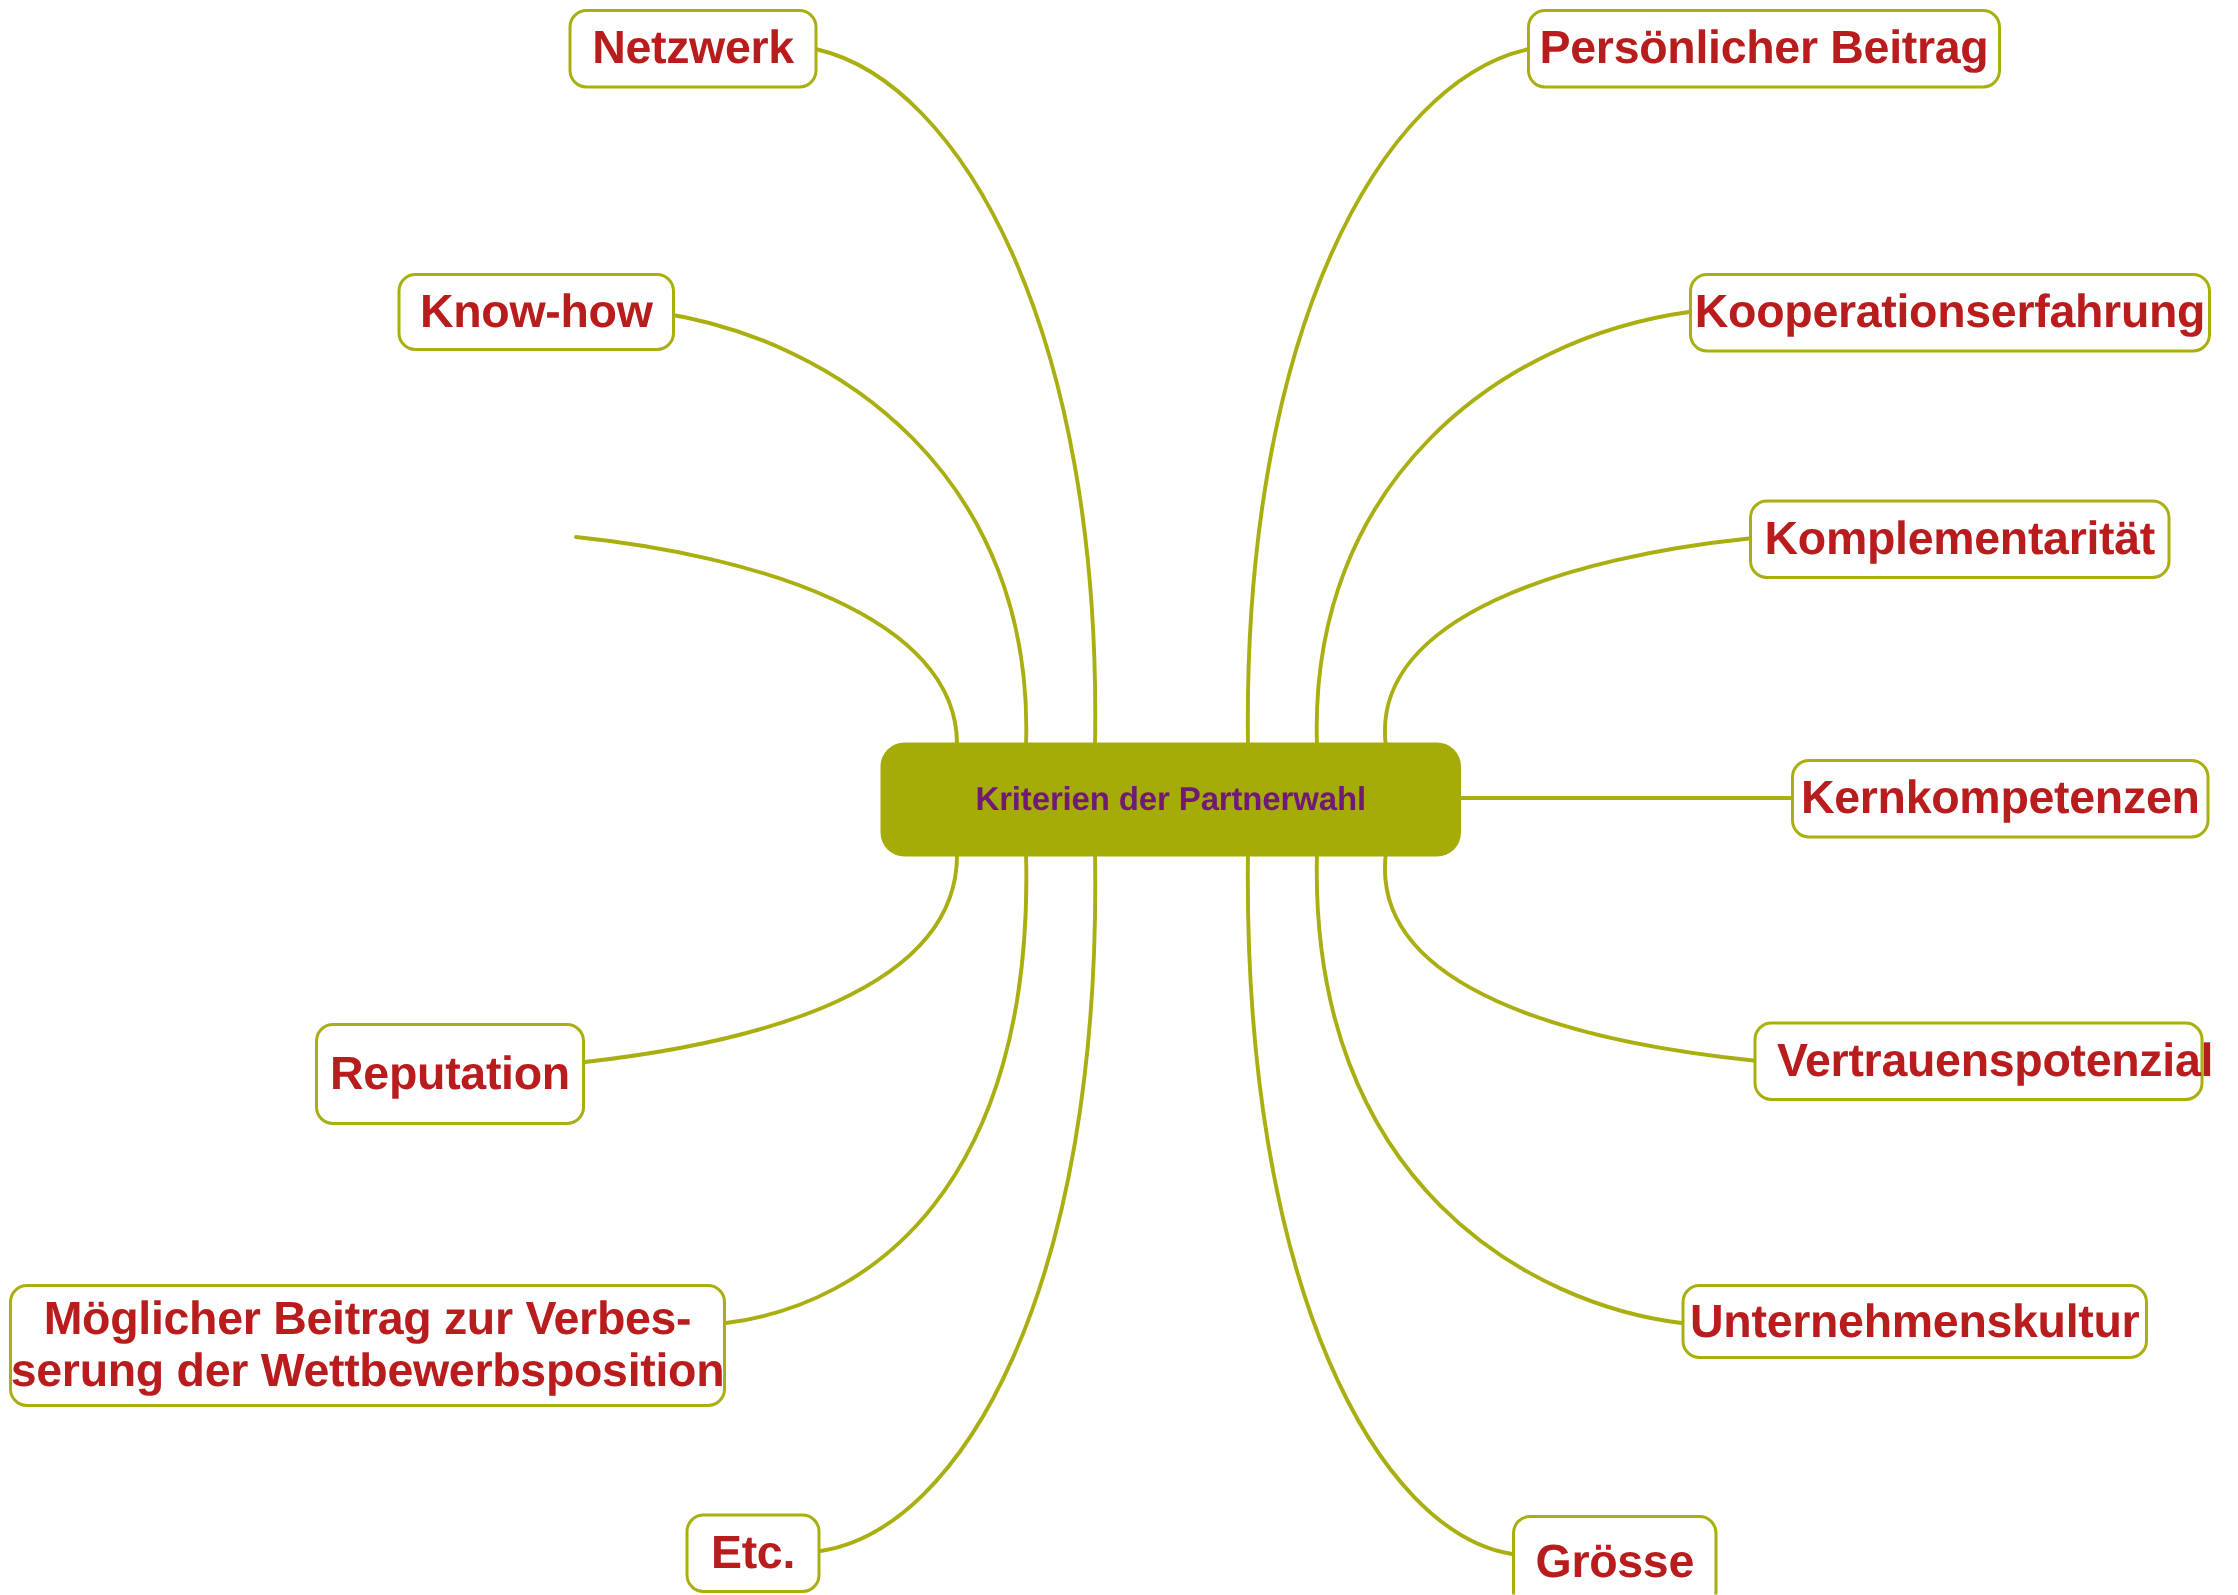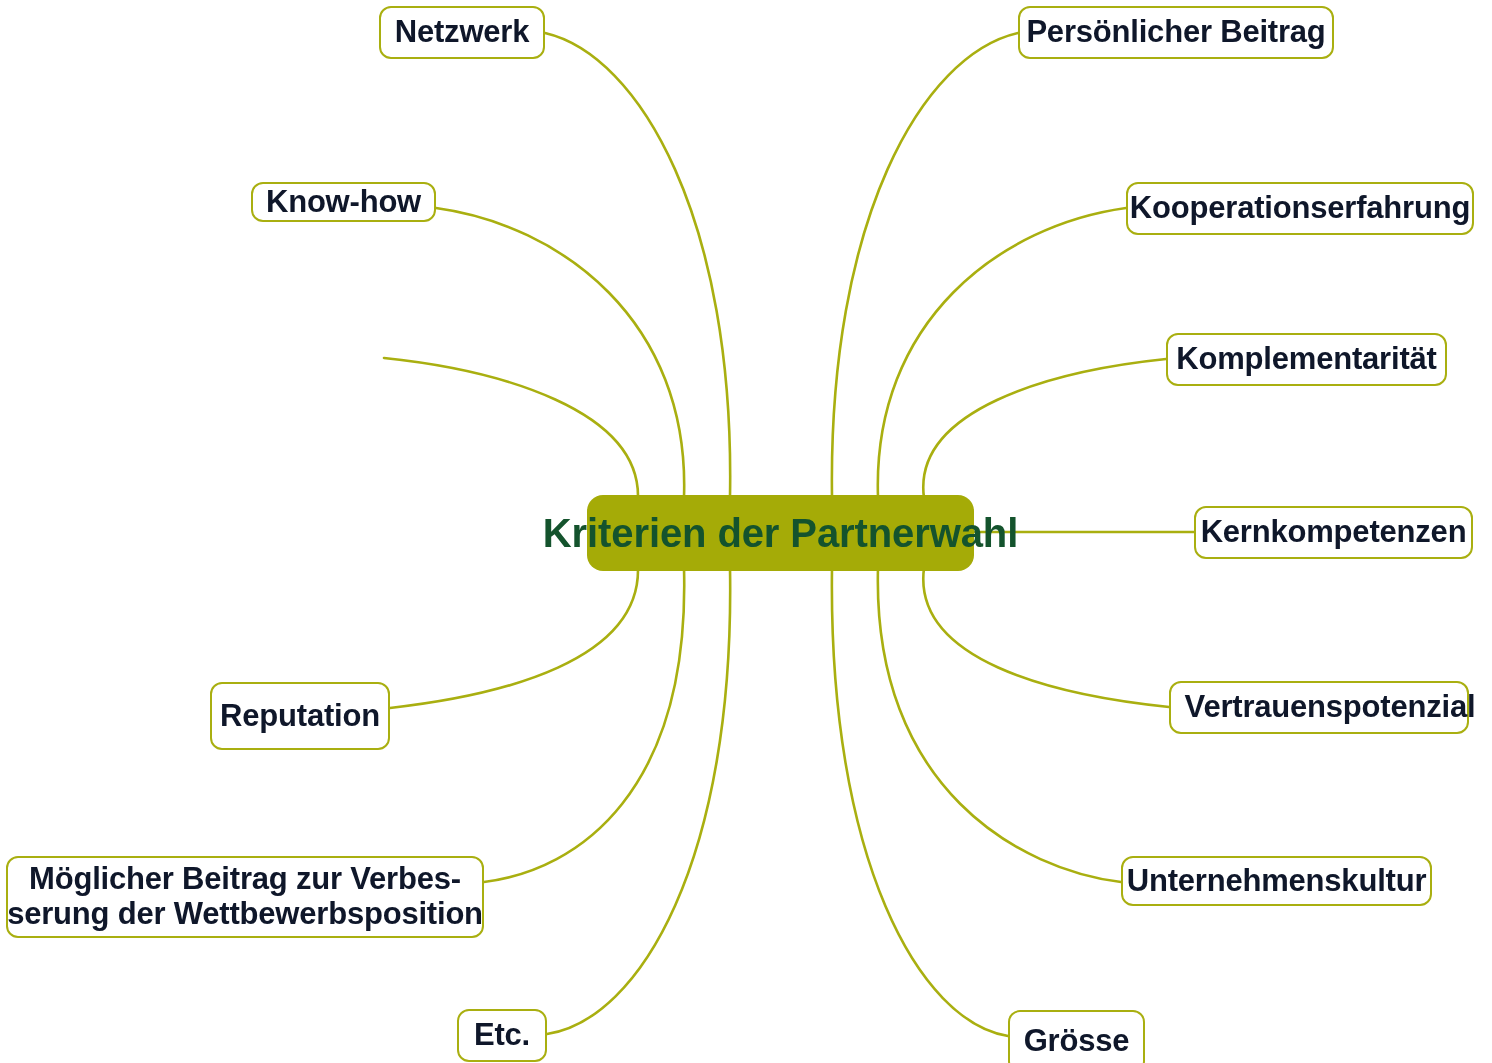--- a/index.html
+++ b/index.html
@@ -32,40 +32,40 @@
   .node {
     position: absolute;
     box-sizing: border-box;
     background: #ffffff;
     border: 2px solid #a9af10;
     border-radius: 12px;
     display: flex;
     align-items: center;
     justify-content: center;
     text-align: center;
-    color: #0f172a;
+    color: #b91c1c;
     font-weight: bold;
     font-size: 31px;
     line-height: 1.12;
     letter-spacing: -0.2px;
     white-space: pre;
     padding: 2px 14px;
   }
   .node-center {
     position: absolute;
     box-sizing: border-box;
     background: #a5ab07;
     border: none;
     border-radius: 16px;
     display: flex;
     align-items: center;
     justify-content: center;
-    color: #14532d;
+    color: #701a75;
     font-weight: bold;
-    font-size: 40px;
+    font-size: 22px;
     letter-spacing: -0.1px;
     white-space: nowrap;
   }
 </style>
 </head>
 <body>
 
 <div id="mindmap">
 
   <svg class="connectors" viewBox="0 0 1492 1063" width="1492" height="1063" xmlns="http://www.w3.org/2000/svg">
@@ -87,21 +87,21 @@
       <path d="M 1008 1036 C 920 1022 828 860 832 568"></path>
     </g>
   </svg>
 
   <div class="node-center" style="left:587px; top:495px; width:387px; height:76px;">
     <span>Kriterien der Partnerwahl</span>
   </div>
 
   <div class="node" style="left:379px; top:6px; width:166px; height:53px;">Netzwerk</div>
 
-  <div class="node" style="left:251px; top:182px; width:185px; height:40px;text-align:right;">Know-how</div>
+  <div class="node" style="left:265px; top:182px; width:185px; height:52px;text-align:right;">Know-how</div>
 
 
   <div class="node" style="left:210px; top:682px; width:180px; height:68px;">Reputation</div>
 
   <div class="node" style="left:6px; top:856px; width:478px; height:82px;">Möglicher Beitrag zur Verbes-
 serung der Wettbewerbsposition</div>
 
   <div class="node" style="left:457px; top:1009px; width:90px; height:53px;">Etc.</div>
 
   <div class="node" style="left:1018px; top:6px; width:316px; height:53px;">Persönlicher Beitrag</div>

